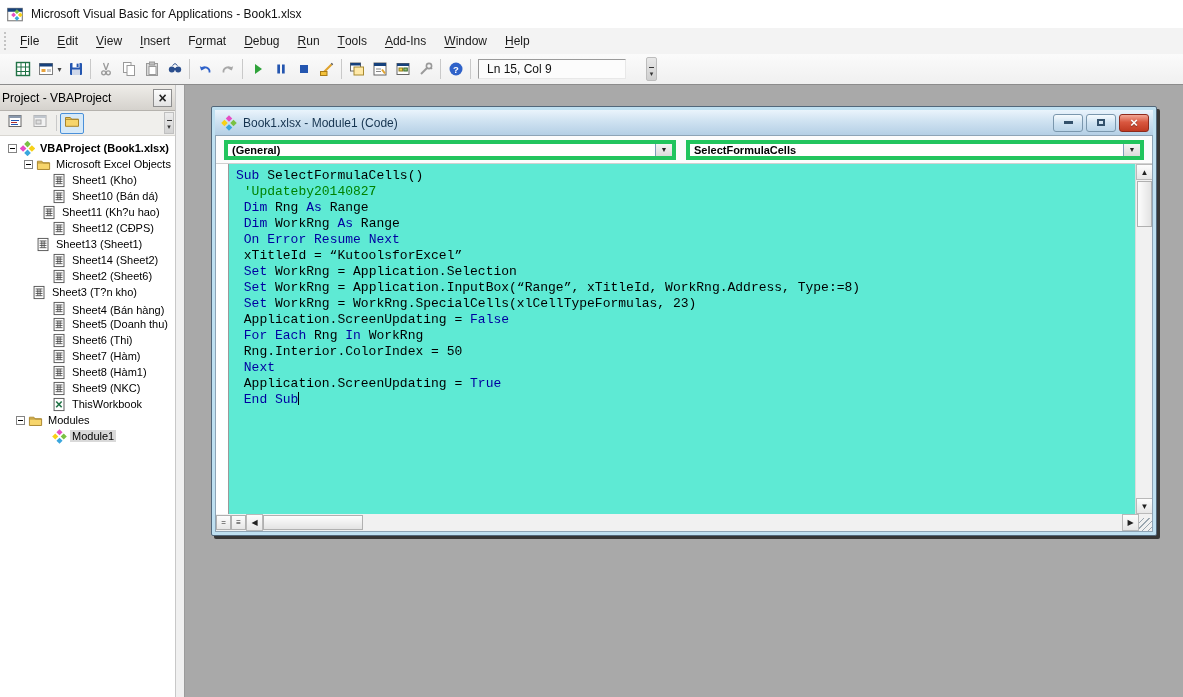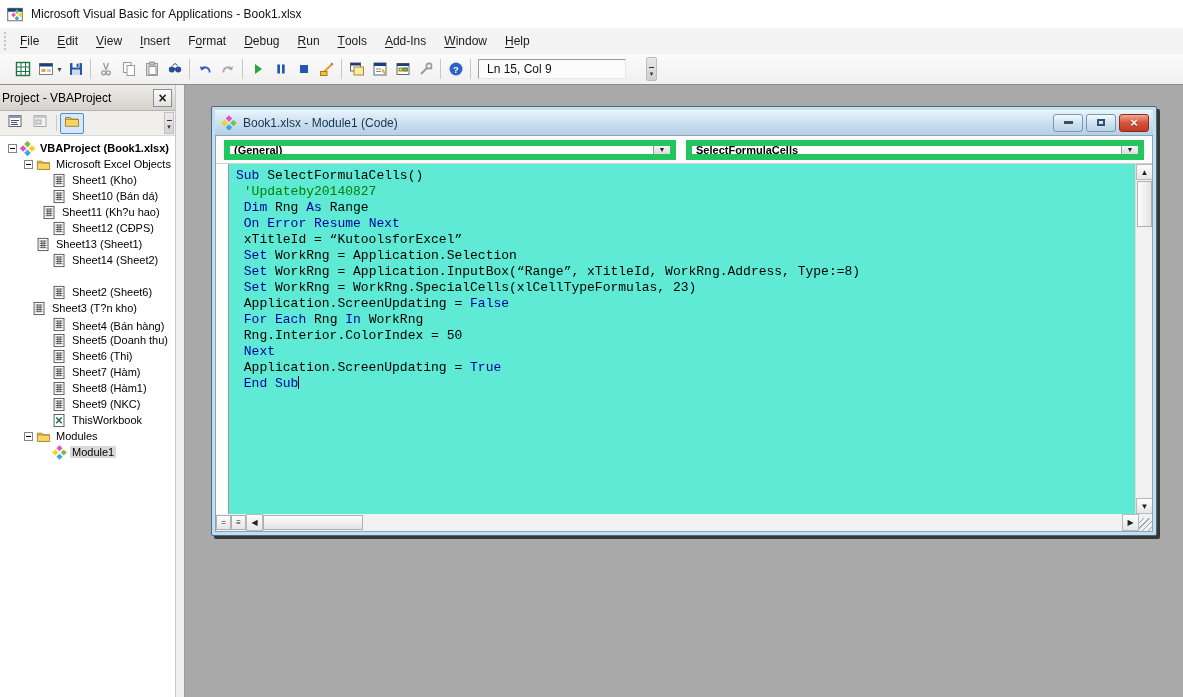--- a/index.html
+++ b/index.html
@@ -59,21 +59,21 @@
   .cw-titlebar{height:25px;display:flex;align-items:center;padding:0 4px 0 6px;
     background:linear-gradient(#eaf4fc,#cfe2f1 45%,#b4cfe5);}
   .cw-titlebar .cw-ico{width:16px;height:16px;margin-right:6px;}
   .cw-title{flex:1;font-size:12px;color:#15334f;}
   .cw-btn{width:30px;height:18px;border-radius:3px;margin-left:3px;display:flex;align-items:center;justify-content:center;border:1px solid #7a97ad;background:linear-gradient(#f6fbfe,#cfe3f2 50%,#b9d4e8);}
   .cw-btn .bar{width:9px;height:3px;background:#33516b;}
   .cw-btn .boxg{width:8px;height:7px;border:2px solid #33516b;background:transparent;}
   .cw-btn.close{background:linear-gradient(#f2a795,#d9573f 45%,#c03a22);border-color:#8e2a1c;color:#fff;font-weight:bold;font-size:13px;line-height:1;text-shadow:0 1px 1px rgba(0,0,0,.4);}
   .cw-inner{flex:1;background:#fcfcfc;border:1px solid #8ea4b6;display:flex;flex-direction:column;overflow:hidden;}
   .combo-row{height:28px;background:#fcfcfc;display:flex;align-items:center;gap:10px;padding:0 8px;border-bottom:1px solid #d0d0d0;}
-  .combo{height:20px;border:6px solid #22c55e;background:#fff;display:flex;align-items:stretch;}
+  .combo{height:20px;border:4px solid #22c55e;background:#fff;display:flex;align-items:stretch;}
   .combo.left{width:452px;flex:0 0 auto;}
   .combo.right{flex:1;}
   .combo-text{flex:1;font-size:11px;font-weight:bold;color:#000;display:flex;align-items:center;padding-left:4px;overflow:hidden;white-space:nowrap;}
   .combo-arrow{width:17px;border-left:1px solid #7f9db9;background:linear-gradient(#f4f4f4,#dcdcdc);display:flex;align-items:center;justify-content:center;font-size:7px;color:#222;}
 
   .code-body{flex:1;position:relative;background:#5eead4;overflow:hidden;}
   .code-margin{position:absolute;left:0;top:0;bottom:17px;width:13px;background:#fff;border-right:1px solid #9a9a9a;}
   .code-area{position:absolute;left:14px;top:0;right:17px;bottom:17px;overflow:hidden;padding:4px 0 0 6px;}
   .code-line{white-space:pre;font-family:"Liberation Mono",monospace;font-size:13px;line-height:16px;color:#000;}
   .seg-k{color:var(--keyword,#0000A0);}
@@ -402,21 +402,21 @@
           <span class="tree-label">Sheet13 (Sheet1)</span>
         </div>
         <div class="tree-row" style="padding-left: 36px;">
           <span class="tree-slot"></span>
           <span class="tree-icon"><svg xmlns="http://www.w3.org/2000/svg" viewBox="0 0 16 16">
               <rect x="2.2" y="1.5" width="10.6" height="13" fill="#fff" stroke="#555"></rect>
               <path d="M3.8 4.2h7.4 M3.8 6.6h7.4 M3.8 9h7.4 M3.8 11.4h7.4 M6.2 4.2v7.2 M8.7 4.2v7.2" stroke="#444" stroke-width="0.9"></path>
             </svg></span>
           <span class="tree-label">Sheet14 (Sheet2)</span>
         </div>
-        <div class="tree-row" style="padding-left: 36px; margin-top: 16px;">
+        <div class="tree-row" style="padding-left: 36px;">
           <span class="tree-slot"></span>
           <span class="tree-icon"><svg xmlns="http://www.w3.org/2000/svg" viewBox="0 0 16 16">
               <rect x="2.2" y="1.5" width="10.6" height="13" fill="#fff" stroke="#555"></rect>
               <path d="M3.8 4.2h7.4 M3.8 6.6h7.4 M3.8 9h7.4 M3.8 11.4h7.4 M6.2 4.2v7.2 M8.7 4.2v7.2" stroke="#444" stroke-width="0.9"></path>
             </svg></span>
           <span class="tree-label">Sheet2 (Sheet6)</span>
         </div>
         <div class="tree-row" style="padding-left: 16px;">
           <span class="tree-slot"></span>
           <span class="tree-icon"><svg xmlns="http://www.w3.org/2000/svg" viewBox="0 0 16 16">
@@ -474,21 +474,21 @@
           <span class="tree-label">Sheet9 (NKC)</span>
         </div>
         <div class="tree-row" style="padding-left: 36px;">
           <span class="tree-slot"></span>
           <span class="tree-icon"><svg xmlns="http://www.w3.org/2000/svg" viewBox="0 0 16 16">
               <rect x="2.2" y="1.5" width="10.6" height="13" fill="#fff" stroke="#555"></rect>
               <path d="M4.5 11 L10.3 4.8 M4.5 4.8 L10.3 11" stroke="#217346" stroke-width="1.7"></path>
             </svg></span>
           <span class="tree-label">ThisWorkbook</span>
         </div>
-        <div class="tree-row" style="padding-left: 20px;">
+        <div class="tree-row" style="padding-left: 12px;">
           <span class="tree-slot">
             <span class="expander"></span>
           </span>
           <span class="tree-icon"><svg xmlns="http://www.w3.org/2000/svg" viewBox="0 0 16 16">
               <path d="M1.5 4.5 h4.8 l1.4 1.8 h6.8 v7 h-13 z" fill="#f7d56b" stroke="#a8842c"></path>
               <path d="M1.5 6.3 h13" stroke="#a8842c"></path>
             </svg></span>
           <span class="tree-label">Modules</span>
         </div>
         <div class="tree-row" style="padding-left: 36px;">
@@ -538,20 +538,21 @@
             <span class="combo-text">SelectFormulaCells</span>
             <span class="combo-arrow">▼</span>
           </div>
         </div>
         <div class="code-body">
           <div class="code-margin"></div>
           <div class="code-area" id="code-lines">
               <div class="code-line"><span class="seg-k">Sub</span><span class="seg-n"> SelectFormulaCells()</span></div>
               <div class="code-line"><span class="seg-c"> 'Updateby20140827</span></div>
               <div class="code-line"><span class="seg-n"> </span><span class="seg-k">Dim</span><span class="seg-n"> Rng </span><span class="seg-k">As</span><span class="seg-n"> Range</span></div>
+              <div class="code-line"><span class="seg-n"> </span><span class="seg-k">Dim</span><span class="seg-n"> WorkRng </span><span class="seg-k">As</span><span class="seg-n"> Range</span></div>
               <div class="code-line"><span class="seg-n"> </span><span class="seg-k">On Error Resume Next</span></div>
               <div class="code-line"><span class="seg-n"> xTitleId = “KutoolsforExcel”</span></div>
               <div class="code-line"><span class="seg-n"> </span><span class="seg-k">Set</span><span class="seg-n"> WorkRng = Application.Selection</span></div>
               <div class="code-line"><span class="seg-n"> </span><span class="seg-k">Set</span><span class="seg-n"> WorkRng = Application.InputBox(“Range”, xTitleId, WorkRng.Address, Type:=8)</span></div>
               <div class="code-line"><span class="seg-n"> </span><span class="seg-k">Set</span><span class="seg-n"> WorkRng = WorkRng.SpecialCells(xlCellTypeFormulas, 23)</span></div>
               <div class="code-line"><span class="seg-n"> Application.ScreenUpdating = </span><span class="seg-k">False</span></div>
               <div class="code-line"><span class="seg-n"> </span><span class="seg-k">For Each</span><span class="seg-n"> Rng </span><span class="seg-k">In</span><span class="seg-n"> WorkRng</span></div>
               <div class="code-line"><span class="seg-n"> Rng.Interior.ColorIndex = 50</span></div>
               <div class="code-line"><span class="seg-n"> </span><span class="seg-k">Next</span></div>
               <div class="code-line"><span class="seg-n"> Application.ScreenUpdating = </span><span class="seg-k">True</span></div>

